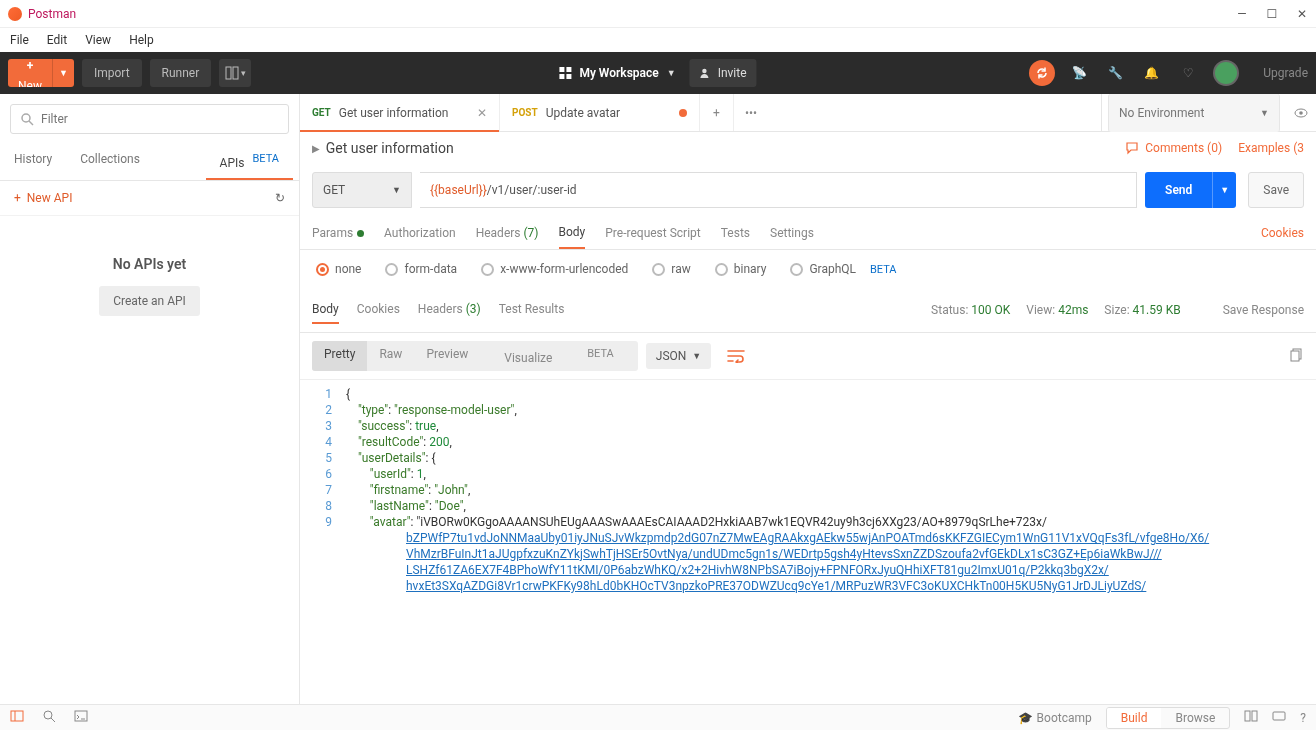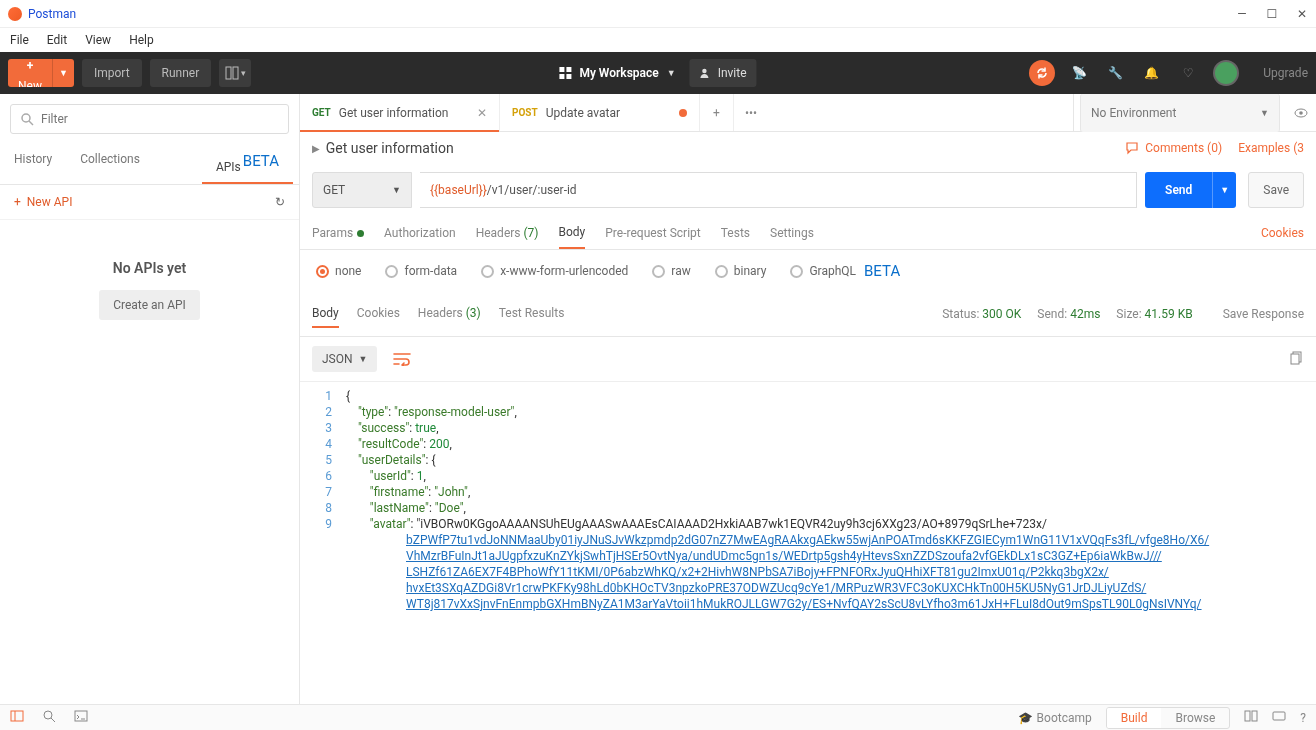--- a/index.html
+++ b/index.html
@@ -1,19 +1,19 @@
 <!DOCTYPE html>
 <html><head>
 <meta charset="utf-8">
 <style>
 *{margin:0;padding:0;box-sizing:border-box;font-family:-apple-system,BlinkMacSystemFont,"Segoe UI",Roboto,Arial,sans-serif;font-size:12px}
 body{width:1316px;height:730px;overflow:hidden;background:#fff;color:#505050}
 .titlebar{height:28px;display:flex;align-items:center;padding:0 8px;background:#fff;border-bottom:1px solid #eee}
 .titlebar .logo{width:14px;height:14px;border-radius:50%;background:linear-gradient(135deg,#ff6c37,#ef5b25);margin-right:6px}
-.titlebar .title{color:#1d4ed8}
+.titlebar .title{color:#be185d}
 .titlebar .winbtns{margin-left:auto;display:flex;gap:18px;color:#555}
 .titlebar .winbtn{width:12px;height:12px;display:flex;align-items:center;justify-content:center;cursor:default}
 .menubar{height:24px;display:flex;align-items:center;gap:18px;padding:0 10px;background:#fff}
 .menubar span{color:#333;cursor:default}
 .toolbar{height:42px;background:#2b2b2b;display:flex;align-items:center;padding:0 8px;color:#ccc}
 .btn-new{display:flex;align-items:center;background:#f26b3a;color:#fff;height:28px;border-radius:3px;overflow:hidden}
 .btn-new .main{display:flex;align-items:center;gap:6px;padding:0 10px;height:100%}
 .btn-new .plus{font-weight:bold}
 .btn-new .caret{width:22px;height:100%;display:flex;align-items:center;justify-content:center;border-left:1px solid rgba(0,0,0,.15);font-size:9px}
 .tbtn{background:#3c3c3c;color:#bbb;height:28px;padding:0 12px;display:flex;align-items:center;border-radius:3px;margin-left:8px}
@@ -32,21 +32,21 @@
 .layout{display:flex;height:calc(730px - 28px - 24px - 42px - 26px)}
 .sidebar{width:300px;border-right:1px solid #e6e6e6;display:flex;flex-direction:column}
 .filter{padding:10px}
 .filter-input{width:100%;height:30px;border:1px solid #ddd;border-radius:3px;padding:0 10px 0 30px;color:#888;background:#fff}
 .filter-wrap{position:relative}
 .filter-wrap .mag{position:absolute;left:10px;top:8px;color:#aaa}
 .side-tabs{display:flex;border-bottom:1px solid #e6e6e6}
 .side-tab{flex:0 0 auto;padding:8px 14px;color:#777;cursor:default}
 .side-tab.apis{margin-left:auto;margin-right:6px;color:#555}
 .side-tab.active{border-bottom:2px solid #f26b3a;color:#444}
-.beta{color:#0b6fcb;font-size:15px;vertical-align:super;margin-left:2px}
+.beta{color:#0b6fcb;font-size:11px;vertical-align:super;margin-left:8px}
 .side-actions{display:flex;align-items:center;padding:10px 14px;border-bottom:1px solid #f2f2f2}
 .newapi{color:#e05c2b;display:flex;align-items:center;gap:6px}
 .refresh{margin-left:auto;color:#666}
 .side-body{flex:1;display:flex;flex-direction:column;align-items:center;padding:40px 24px;color:#777}
 .side-body h3{color:#555;font-size:14px;font-weight:600;margin-bottom:14px}
 .side-body p{text-align:center;color:#888;line-height:1.5;margin-bottom:24px}
 .createapi{background:#eee;color:#666;padding:8px 14px;border-radius:3px}
 .main{flex:1;display:flex;flex-direction:column;min-width:0}
 .tabbar{height:38px;display:flex;align-items:stretch;border-bottom:1px solid #e6e6e6}
 .tab{display:flex;align-items:center;gap:8px;padding:0 12px;border-right:1px solid #eee;min-width:200px;position:relative}
@@ -54,21 +54,21 @@
 .tab .GET{color:#2e7d32}
 .tab .POST{color:#d4a10a}
 .tab .label{color:#555;white-space:nowrap;overflow:hidden;text-overflow:ellipsis}
 .tab .close{margin-left:auto;color:#999}
 .tab .dot{margin-left:auto;width:8px;height:8px;border-radius:50%;background:#f26b3a}
 .tab.active{background:#fff}
 .tab.active:after{content:"";position:absolute;left:0;right:0;bottom:-1px;height:2px;background:#f26b3a}
 .tabplus{width:34px;display:flex;align-items:center;justify-content:center;color:#888;border-right:1px solid #eee}
 .tabmore{width:34px;display:flex;align-items:center;justify-content:center;color:#888}
 .env{margin-left:auto;display:flex;align-items:center;border-left:1px solid #e6e6e6}
-.env-select{width:200px;height:38px;display:flex;align-items:center;padding:0 10px;color:#777;background:#f5f5f5;border:1px solid #e6e6e6;border-top:none;border-bottom:none;margin:4px 6px;border-radius:3px;justify-content:space-between}
+.env-select{width:172px;height:38px;display:flex;align-items:center;padding:0 10px;color:#777;background:#f5f5f5;border:1px solid #e6e6e6;border-top:none;border-bottom:none;margin:4px 6px;border-radius:3px;justify-content:space-between}
 .env-eye{width:30px;display:flex;align-items:center;justify-content:center;color:#888}
 .req-title{display:flex;align-items:center;padding:8px 12px}
 .req-title .arrow{color:#888;margin-right:6px;font-size:10px}
 .req-title .t{color:#444;font-size:14px}
 .req-title .right{margin-left:auto;display:flex;align-items:center;gap:16px}
 .comments{color:#888;display:flex;align-items:center;gap:6px}
 .examples{color:#f26b3a}
 .url-row{display:flex;gap:8px;padding:8px 12px}
 .method-select{width:100px;height:36px;background:#eee;border:1px solid #ddd;border-radius:3px 0 0 3px;display:flex;align-items:center;padding:0 10px;color:#555;justify-content:space-between}
 .url-input{flex:1;height:36px;border:1px solid #ddd;border-left:none;display:flex;align-items:center;padding:8px 10px;font-family:Menlo,Consolas,monospace}
@@ -91,21 +91,21 @@
 .radio.sel .r:after{content:"";position:absolute;inset:2px;border-radius:50%;background:#f26b3a}
 .nobody{text-align:center;color:#999;padding:6px 0 18px;border-bottom:1px solid #e6e6e6}
 .resp-head{display:flex;align-items:center;padding:8px 12px;border-bottom:1px solid #e6e6e6}
 .resp-tabs{display:flex;gap:18px}
 .resp-tab{color:#888;padding:6px 0}
 .resp-tab.active{color:#444;border-bottom:2px solid #f26b3a}
 .resp-tab .cnt{color:#2e7d32}
 .resp-meta{margin-left:auto;display:flex;gap:16px;align-items:center}
 .resp-meta span{color:#888}
 .resp-meta .v{color:#2e7d32}
-.saver{color:#f26b3a;margin-left:14px}
+.saver{color:#f26b3a;margin-left:26px}
 .viewer-bar{display:flex;align-items:center;gap:8px;padding:8px 12px;border-bottom:1px solid #eee}
 .seg{display:flex;background:#eee;border-radius:3px;overflow:hidden}
 .seg span{padding:6px 12px;color:#888}
 .seg span.active{background:#dcdcdc;color:#444}
 .fmt{display:flex;align-items:center;gap:6px;background:#eee;padding:6px 10px;border-radius:3px;color:#555}
 .wrap-ico{width:30px;height:28px;display:flex;align-items:center;justify-content:center;background:#fff;margin-left:2px}
 .wrap-ico svg *{stroke:#f26b3a}
 .copy{margin-left:auto;color:#888}
 .code{font-family:Menlo,Consolas,monospace;font-size:12px;padding:6px 0 0 0;overflow:auto;line-height:16px}
 .code .ln{display:flex}
@@ -335,28 +335,34 @@
     </div>
 
     <div class="resp-head">
       <div class="resp-tabs">
         <span class="resp-tab active">Body</span>
         <span class="resp-tab">Cookies</span>
         <span class="resp-tab"><span>Headers</span> <span class="cnt">(3)</span></span>
         <span class="resp-tab">Test Results</span>
       </div>
       <div class="resp-meta">
-        <span><span>Status:</span> <span class="v">300 OK</span></span>
-        <span><span>Send:</span> <span class="v">42ms</span></span>
+        <span><span>Status:</span> <span class="v">100 OK</span></span>
+        <span><span>View:</span> <span class="v">42ms</span></span>
         <span><span>Size:</span> <span class="v">41.59 KB</span></span>
         <span class="saver">Save Response</span>
       </div>
     </div>
 
     <div class="viewer-bar">
+      <div class="seg">
+        <span class="active">Pretty</span>
+        <span>Raw</span>
+        <span>Preview</span>
+        <span><span>Visualize</span> <span class="beta">BETA</span></span>
+      </div>
       <div class="fmt">
           <span>JSON</span>
           <span class="caret-small">▼</span>
         </div>
       <div class="wrap-ico">
         <svg width="18" height="14" viewBox="0 0 18 14">
             <path d="M1 2h16M1 7h12a3 3 0 0 1 0 6H9m0 0 2-2m-2 2 2 2M1 12h5" fill="none" stroke-width="1.6" stroke-linecap="round"></path>
           </svg>
       </div>
       <span class="copy">
@@ -412,24 +418,20 @@
           <div class="gut"></div>
           <div class="txt wrap" style="padding-left:60px"><span class="link">VhMzrBFuInJt1aJUgpfxzuKnZYkjSwhTjHSEr5OvtNya/undUDmc5gn1s/WEDrtp5gsh4yHtevsSxnZZDSzoufa2vfGEkDLx1sC3GZ+Ep6iaWkBwJ///</span></div>
         </div>
         <div class="ln">
           <div class="gut"></div>
           <div class="txt wrap" style="padding-left:60px"><span class="link">LSHZf61ZA6EX7F4BPhoWfY11tKMI/0P6abzWhKQ/x2+2HivhW8NPbSA7iBojy+FPNFORxJyuQHhiXFT81gu2ImxU01q/P2kkq3bgX2x/</span></div>
         </div>
         <div class="ln">
           <div class="gut"></div>
           <div class="txt wrap" style="padding-left:60px"><span class="link">hvxEt3SXqAZDGi8Vr1crwPKFKy98hLd0bKHOcTV3npzkoPRE37ODWZUcq9cYe1/MRPuzWR3VFC3oKUXCHkTn00H5KU5NyG1JrDJLiyUZdS/</span></div>
-        </div>
-        <div class="ln">
-          <div class="gut"></div>
-          <div class="txt wrap" style="padding-left:60px"><span class="link">WT8j817vXxSjnvFnEnmpbGXHmBNyZA1M3arYaVtoii1hMukROJLLGW7G2y/ES+NvfQAY2sScU8vLYfho3m61JxH+FLuI8dOut9mSpsTL90L0gNsIVNYq/</span></div>
         </div>
         <div class="ln">
           <div class="gut"></div>
         </div>
       </div>
   </div>
 </div>
 
 <div class="statusbar">
   <span class="si"><svg width="14" height="14" viewBox="0 0 14 14">

